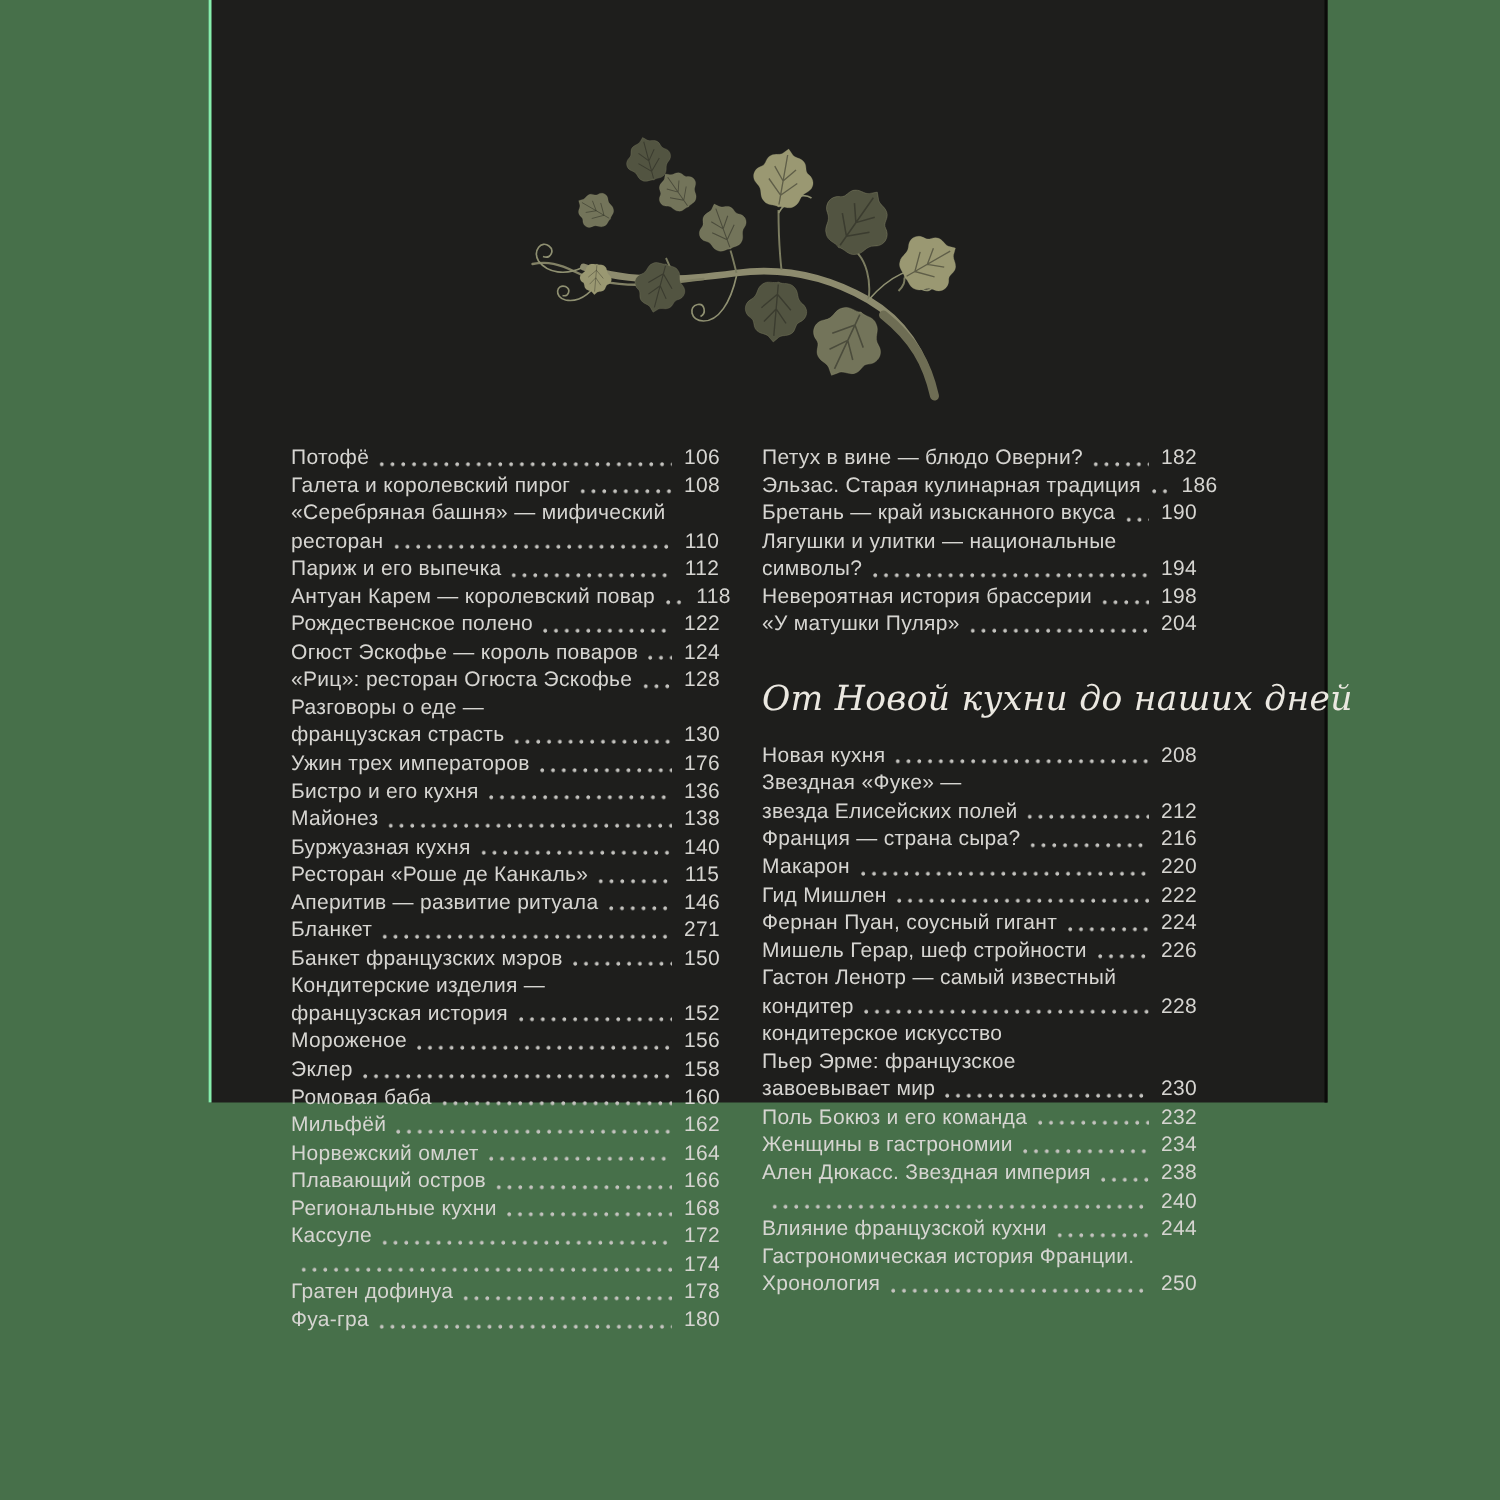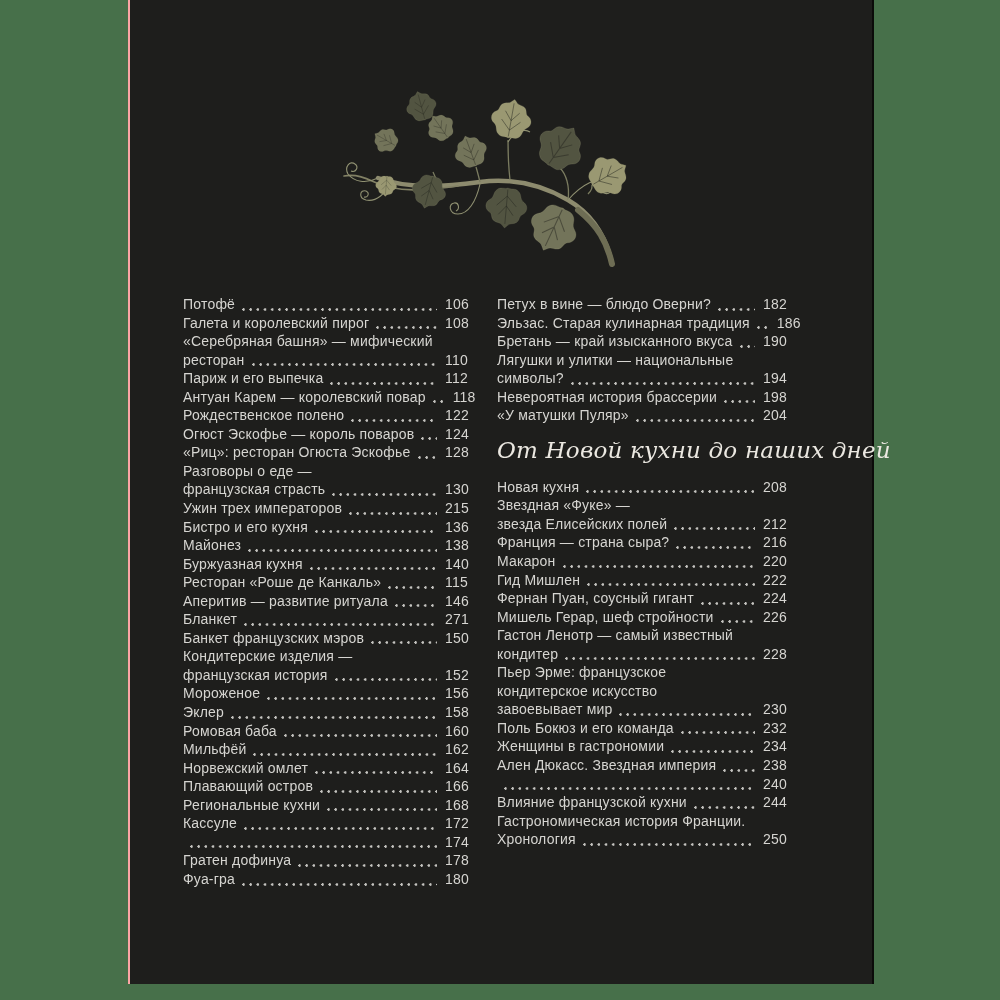--- a/index.html
+++ b/index.html
@@ -3,44 +3,44 @@
 <meta charset="utf-8">
 <style>
   html,body { margin:0; padding:0; }
   body {
     width:1000px; height:1000px; overflow:hidden;
     background:#47704a;
     font-family:"Liberation Sans", sans-serif;
   }
   .backdrop { position:relative; width:1000px; height:1000px; background:var(--green,#47704a); }
   .page {
-    position:absolute; left:128px; top:0; width:742px; height:984px;
+    position:absolute; left:139px; top:0; width:742px; height:735px;
     background:var(--page,#1e1e1c);
-    border-left:2px solid #fca5a5; border-right:2px solid #0b0b09;
+    border-left:2px solid #86efac; border-right:2px solid #0b0b09;
   }
   .vine { position:absolute; left:200px; top:90px; width:314px; height:180px; }
   .toc {
     position:absolute; left:53px; top:295px; display:flex; gap:28px;
     color:var(--text,#d6d5d1); font-size:14px; letter-spacing:0.2px;
   }
   .col { width:286px; }
   .col.right { width:290px; }
   .line { display:flex; line-height:18.55px; height:18.55px; white-space:nowrap; }
   .title { flex:0 0 auto; }
   .leader {
     flex:1 1 auto; min-width:12px; align-self:flex-end;
     height:3px; margin:0 8px 3px 7px;
     background-image:radial-gradient(circle at 1.5px 1.5px, var(--dots,#c4c3bf) 1.05px, rgba(0,0,0,0) 1.5px);
     background-size:7.2px 3px; background-repeat:repeat-x;
   }
-  .pagenum { flex:0 0 auto; min-width:24px; text-align:left; }
+  .pagenum { flex:0 0 auto; min-width:24px; text-align:center; }
   .section-heading {
     font-family:"DejaVu Serif", serif; font-style:italic; font-weight:400;
     font-size:23px; color:var(--heading,#ebe8e1);
-    text-align:right; margin:12px 0 15px 0; white-space:nowrap;
+    text-align:right; margin:28px 0 15px 0; white-space:nowrap;
   }
 </style>
 </head>
 <body style="--green: #47704a; --page: #1e1e1c; --text: #d6d5d1; --dots: #c4c3bf; --heading: #ebe8e1;">
 
 <div class="backdrop">
   <div class="page">
 
     <svg class="vine" viewBox="0 0 314 180" aria-hidden="true">
       <defs>
@@ -184,21 +184,21 @@
             <div class="line">
               <span class="title">французская страсть</span>
               <span class="leader"></span>
               <span class="pagenum">130</span>
             </div>
           </div>
           <div>
             <div class="line">
               <span class="title">Ужин трех императоров</span>
               <span class="leader"></span>
-              <span class="pagenum">215</span>
+              <span class="pagenum">176</span>
             </div>
           </div>
           <div>
             <div class="line">
               <span class="title">Бистро и его кухня</span>
               <span class="leader"></span>
               <span class="pagenum">136</span>
             </div>
           </div>
           <div>
@@ -437,24 +437,24 @@
                 <span class="title">Гастон Ленотр — самый известный</span>
               </div>
               <div class="line">
                 <span class="title">кондитер</span>
                 <span class="leader"></span>
                 <span class="pagenum">228</span>
               </div>
             </div>
             <div>
               <div class="line">
+                <span class="title">кондитерское искусство</span>
+              </div>
+              <div class="line">
                 <span class="title">Пьер Эрме: французское</span>
-              </div>
-              <div class="line">
-                <span class="title">кондитерское искусство</span>
               </div>
               <div class="line">
                 <span class="title">завоевывает мир</span>
                 <span class="leader"></span>
                 <span class="pagenum">230</span>
               </div>
             </div>
             <div>
               <div class="line">
                 <span class="title">Поль Бокюз и его команда</span>

